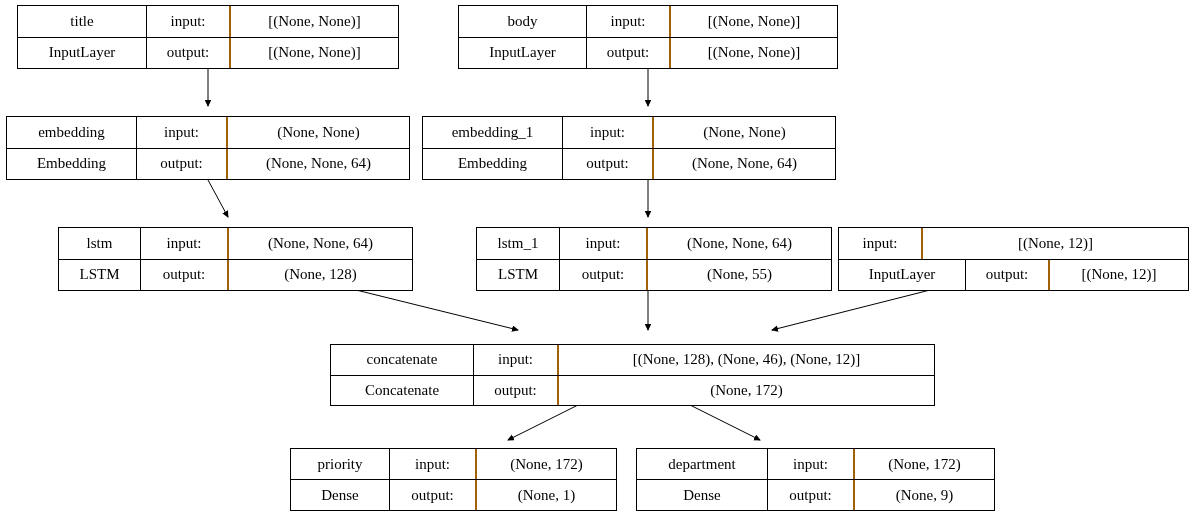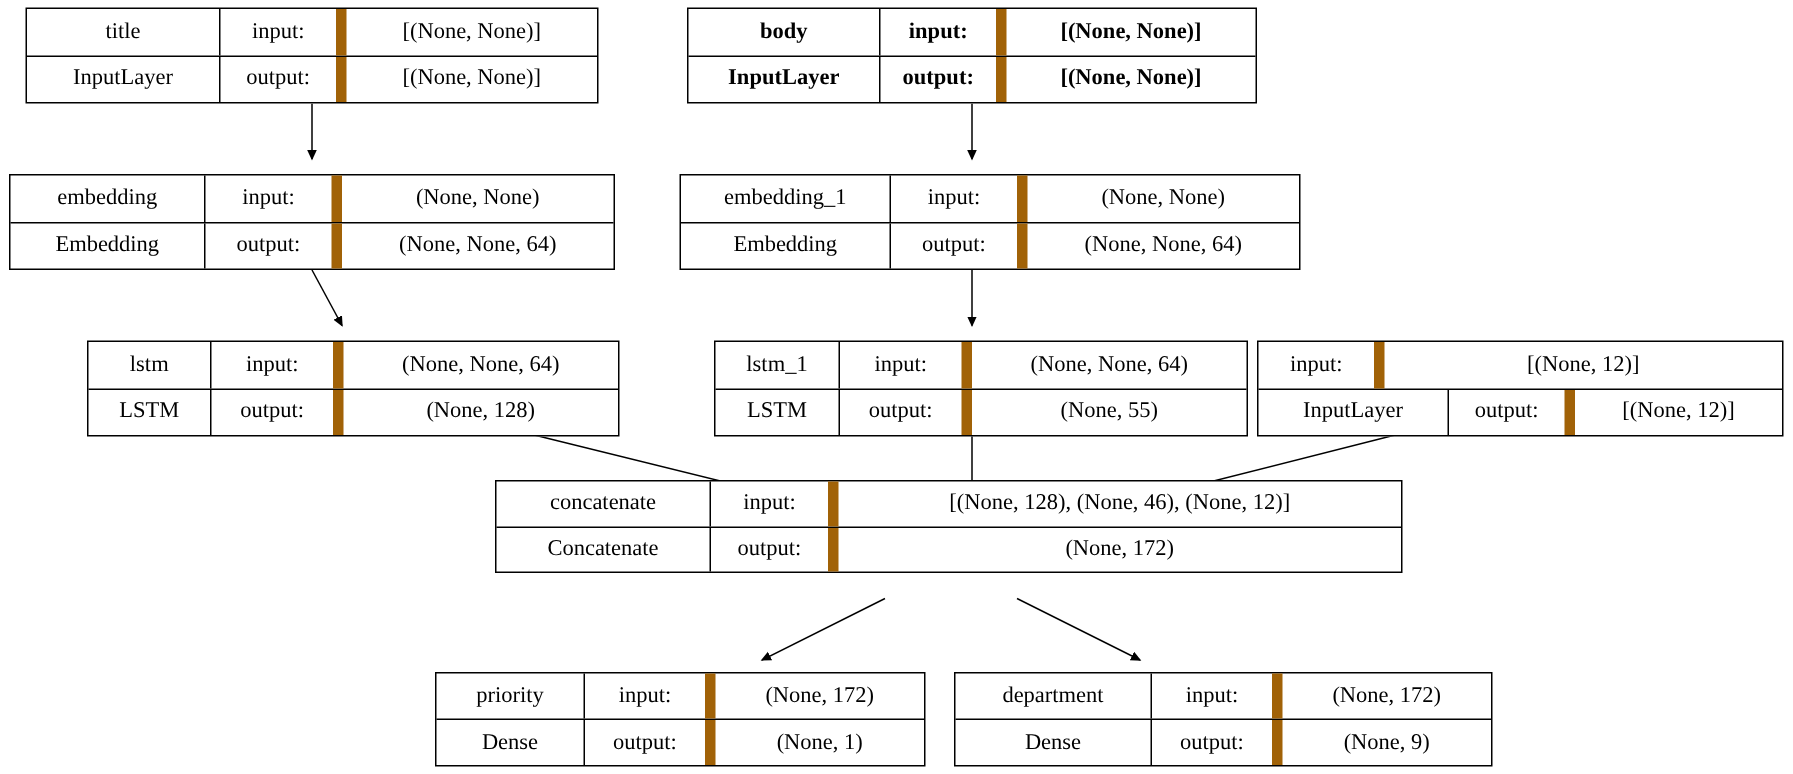--- a/index.html
+++ b/index.html
@@ -51,21 +51,21 @@
     justify-content: center;
     box-sizing: border-box;
     padding: 0 6px;
     white-space: nowrap;
     overflow: hidden;
   }
   .node .cell.name {
     border-right: 1px solid #000000;
   }
   .node .cell.io {
-    border-right: 7px solid #a16207;
+    border-right: 2px solid #a16207;
   }
   .node .cell.shape {
     flex: 1 1 auto;
   }
 </style>
 </head>
 <body>
 
 <div id="canvas">
 
@@ -119,21 +119,21 @@
       <div class="cell io" style="width:84px;">input:</div>
       <div class="cell shape">[(None, None)]</div>
     </div>
     <div class="row">
       <div class="cell name" style="width:129px;">InputLayer</div>
       <div class="cell io" style="width:84px;">output:</div>
       <div class="cell shape">[(None, None)]</div>
     </div>
   </div>
 
-  <div class="node" style="left:458px; top:5px; width:380px; height:64px;font-weight:bold;">
+  <div class="node" style="left:458px; top:5px; width:380px; height:64px;">
     <div class="row top">
       <div class="cell name" style="width:128px;">body</div>
       <div class="cell io" style="width:84px;">input:</div>
       <div class="cell shape">[(None, None)]</div>
     </div>
     <div class="row">
       <div class="cell name" style="width:128px;">InputLayer</div>
       <div class="cell io" style="width:84px;">output:</div>
       <div class="cell shape">[(None, None)]</div>
     </div>
@@ -145,21 +145,21 @@
       <div class="cell io" style="width:91px;">input:</div>
       <div class="cell shape">(None, None)</div>
     </div>
     <div class="row">
       <div class="cell name" style="width:130px;">Embedding</div>
       <div class="cell io" style="width:91px;">output:</div>
       <div class="cell shape">(None, None, 64)</div>
     </div>
   </div>
 
-  <div class="node" style="left:453px; top:116px; width:414px; height:64px;">
+  <div class="node" style="left:422px; top:116px; width:414px; height:64px;">
     <div class="row top">
       <div class="cell name" style="width:140px;">embedding_1</div>
       <div class="cell io" style="width:91px;">input:</div>
       <div class="cell shape">(None, None)</div>
     </div>
     <div class="row">
       <div class="cell name" style="width:140px;">Embedding</div>
       <div class="cell io" style="width:91px;">output:</div>
       <div class="cell shape">(None, None, 64)</div>
     </div>
@@ -196,21 +196,21 @@
       <div class="cell io" style="width:84px;">input:</div>
       <div class="cell shape">[(None, 12)]</div>
     </div>
     <div class="row">
       <div class="cell name" style="width:127px;">InputLayer</div>
       <div class="cell io" style="width:84px;">output:</div>
       <div class="cell shape">[(None, 12)]</div>
     </div>
   </div>
 
-  <div class="node" style="left:330px; top:320px; width:605px; height:62px;">
+  <div class="node" style="left:330px; top:344px; width:605px; height:62px;">
     <div class="row top">
       <div class="cell name" style="width:143px;">concatenate</div>
       <div class="cell io" style="width:85px;">input:</div>
       <div class="cell shape">[(None, 128), (None, 46), (None, 12)]</div>
     </div>
     <div class="row">
       <div class="cell name" style="width:143px;">Concatenate</div>
       <div class="cell io" style="width:85px;">output:</div>
       <div class="cell shape">(None, 172)</div>
     </div>

